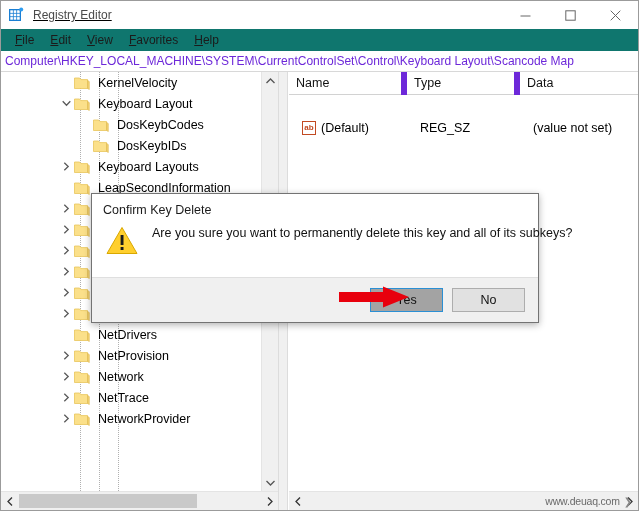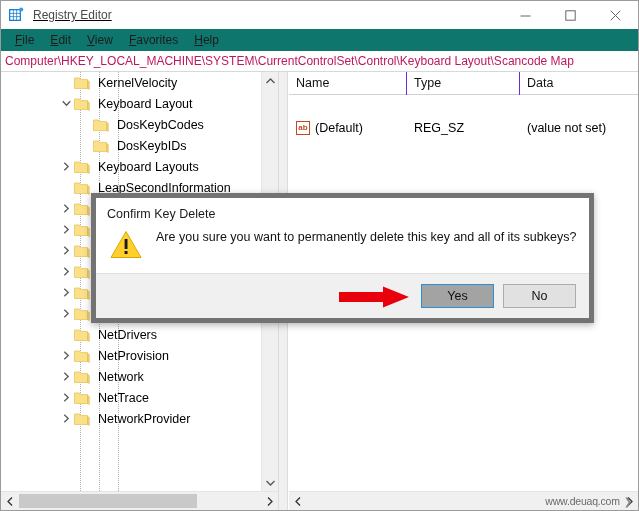--- a/index.html
+++ b/index.html
@@ -86,21 +86,21 @@
     width: 100%;
     height: 21px;
     background: #ffffff;
     border-bottom: 1px solid #d8d8d8;
     display: flex;
     align-items: center;
     box-sizing: border-box;
   }
   .address-text {
     font-size: 12px;
-    color: #be185d;
+    color: #6d28d9;
     padding-left: 4px;
     white-space: nowrap;
     overflow: hidden;
   }
 
   
   .content {
     position: absolute;
     left: 0; top: 71px;
     right: 0; bottom: 0;
@@ -238,41 +238,41 @@
     background: #ffffff;
     border-bottom: 1px solid #d2d2d2;
     display: flex;
     box-sizing: border-box;
   }
   .col {
     font-size: 12.5px;
     color: #111111;
     padding: 4px 0 0 7px;
     box-sizing: border-box;
-    border-right: 1px solid #6d28d9;
+    border-right: 6px solid #6d28d9;
     height: 23px;
     white-space: nowrap;
   }
   .col.c-name { width: 118px; }
   .col.c-type { width: 113px; }
   .col.c-data { flex: 1; border-right: none; }
 
   .list-body {
     position: absolute;
     left: 0; top: 23px; right: 0; bottom: 19px;
   }
   .list-row {
     height: 22px;
     display: flex;
     align-items: center;
     font-size: 12.5px;
     color: #000000;
     white-space: nowrap;
   }
-  .cell { padding-left: 7px; box-sizing: border-box; margin-top: 44px; }
+  .cell { padding-left: 13px; box-sizing: border-box; margin-top: 44px; }
   .cell.c-name { width: 118px; display: flex; align-items: center; }
   .cell.c-type { width: 113px; }
   .cell.c-data { flex: 1; }
   .ab-icon {
     width: 14px; height: 14px;
     flex: none;
     margin-right: 5px;
     position: relative;
     background: #ffffff;
     border: 1px solid #c24a22;
@@ -280,24 +280,24 @@
     font-size: 8px;
     font-weight: bold;
     color: #c24a22;
     line-height: 12px;
     text-align: center;
     font-family: "Liberation Sans", sans-serif;
   }
   .dialog {
     position: absolute;
     left: 90px; top: 192px;
-    width: 503px;
+    width: 448px;
     height: 130px;
     background: #ffffff;
-    border: 5px solid #737373;
+    border: 1px solid #737373;
     box-sizing: border-box;
     box-shadow: 0 2px 7px rgba(0,0,0,0.30);
   }
   .dlg-title {
     position: absolute;
     left: 0; top: 0; right: 0;
     height: 32px;
     display: flex;
     align-items: center;
     padding-left: 11px;

